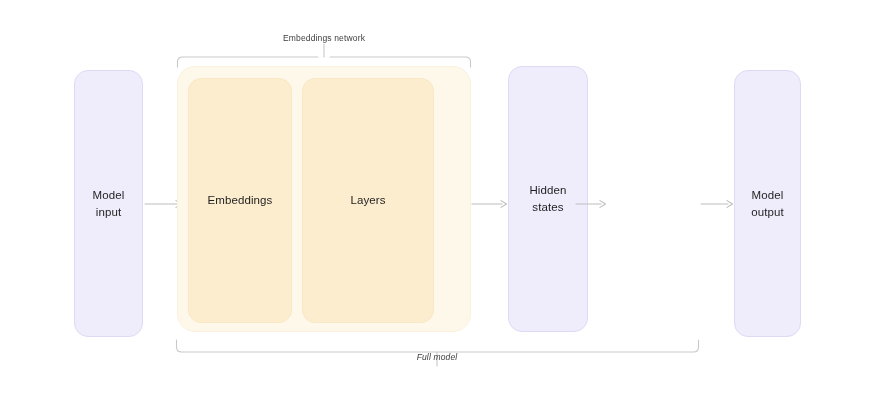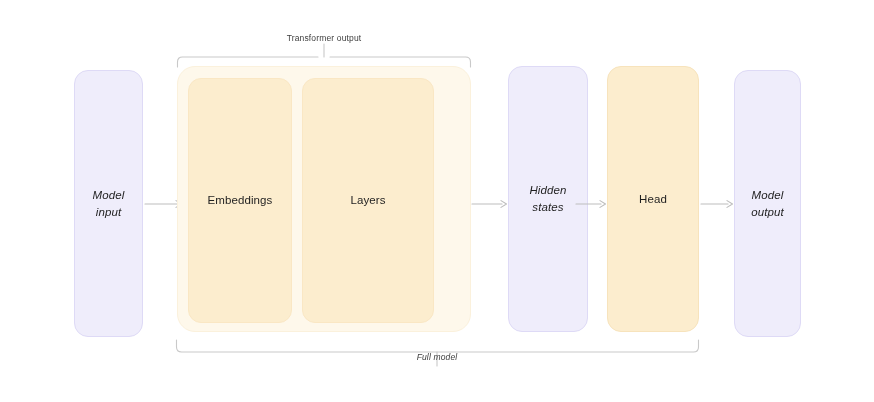--- a/index.html
+++ b/index.html
@@ -30,21 +30,20 @@
     font-size: 11.5px;
     line-height: 1.45;
     color: #1f1f1f;
     letter-spacing: .1px;
     white-space: pre-line;
   }
 
   .node-lavender {
     background: #EFEDFB;
     border: 1px solid #DEDAF6;
-    font-style: italic;
   }
   .node-amber {
     background: #FCEDCE;
     border: 1px solid #F7E3BC;
   }
 
   
   .node-container {
     background: #FEF8EB;
     border: 1px solid #FBF1DC;
@@ -85,21 +84,21 @@
 <body>
 
 <div id="canvas">
 
   <div class="bracket" style="left:176px; top:44px; width:296px; height:24px;">
     <svg width="296" height="24" viewBox="0 0 296 24" fill="none">
       <path d="M1.5 23 L1.5 18 Q1.5 13 6.5 13 L142 13 M154 13 L289.5 13 Q294.5 13 294.5 18 L294.5 23" stroke="#C9C9C9" stroke-width="1.1" fill="none" stroke-linecap="round"></path>
       <path d="M148 13 L148 0" stroke="#C9C9C9" stroke-width="1.1" stroke-linecap="round"></path>
     </svg>
   </div>
-  <div class="bracket-label" style="left:204px; top:33px; width:240px;">Transformer output</div>
+  <div class="bracket-label" style="left:204px; top:33px; width:240px;">Embeddings network</div>
 
   <div class="node node-lavender" style="left:74px; top:70px; width:69px; height:267px;">Model
 input</div>
 
   <div class="arrow" style="left:145px; top:199px; width:40px;">
     <svg width="40" height="10" viewBox="0 0 40 10">
       <path d="M0 5 L32 5" stroke="#BDBDBD" stroke-width="1.1" stroke-linecap="round"></path>
       <path d="M31 1.6 L36.5 5 L31 8.4" stroke="#BDBDBD" stroke-width="1.1" fill="none" stroke-linecap="round" stroke-linejoin="round"></path>
     </svg>
   </div>
@@ -120,21 +119,20 @@
   <div class="node node-lavender" style="left:508px; top:66px; width:80px; height:266px;">Hidden
 states</div>
 
   <div class="arrow" style="left:576px; top:199px; width:33px;">
     <svg width="33" height="10" viewBox="0 0 33 10">
       <path d="M0 5 L25 5" stroke="#BDBDBD" stroke-width="1.1" stroke-linecap="round"></path>
       <path d="M24 1.6 L29.5 5 L24 8.4" stroke="#BDBDBD" stroke-width="1.1" fill="none" stroke-linecap="round" stroke-linejoin="round"></path>
     </svg>
   </div>
 
-  <div class="node node-amber" style="left:607px; top:66px; width:92px; height:266px;">Head</div>
 
   <div class="arrow" style="left:701px; top:199px; width:35px;">
     <svg width="35" height="10" viewBox="0 0 35 10">
       <path d="M0 5 L27 5" stroke="#BDBDBD" stroke-width="1.1" stroke-linecap="round"></path>
       <path d="M26 1.6 L31.5 5 L26 8.4" stroke="#BDBDBD" stroke-width="1.1" fill="none" stroke-linecap="round" stroke-linejoin="round"></path>
     </svg>
   </div>
 
   <div class="node node-lavender" style="left:734px; top:70px; width:67px; height:267px;">Model
 output</div>

